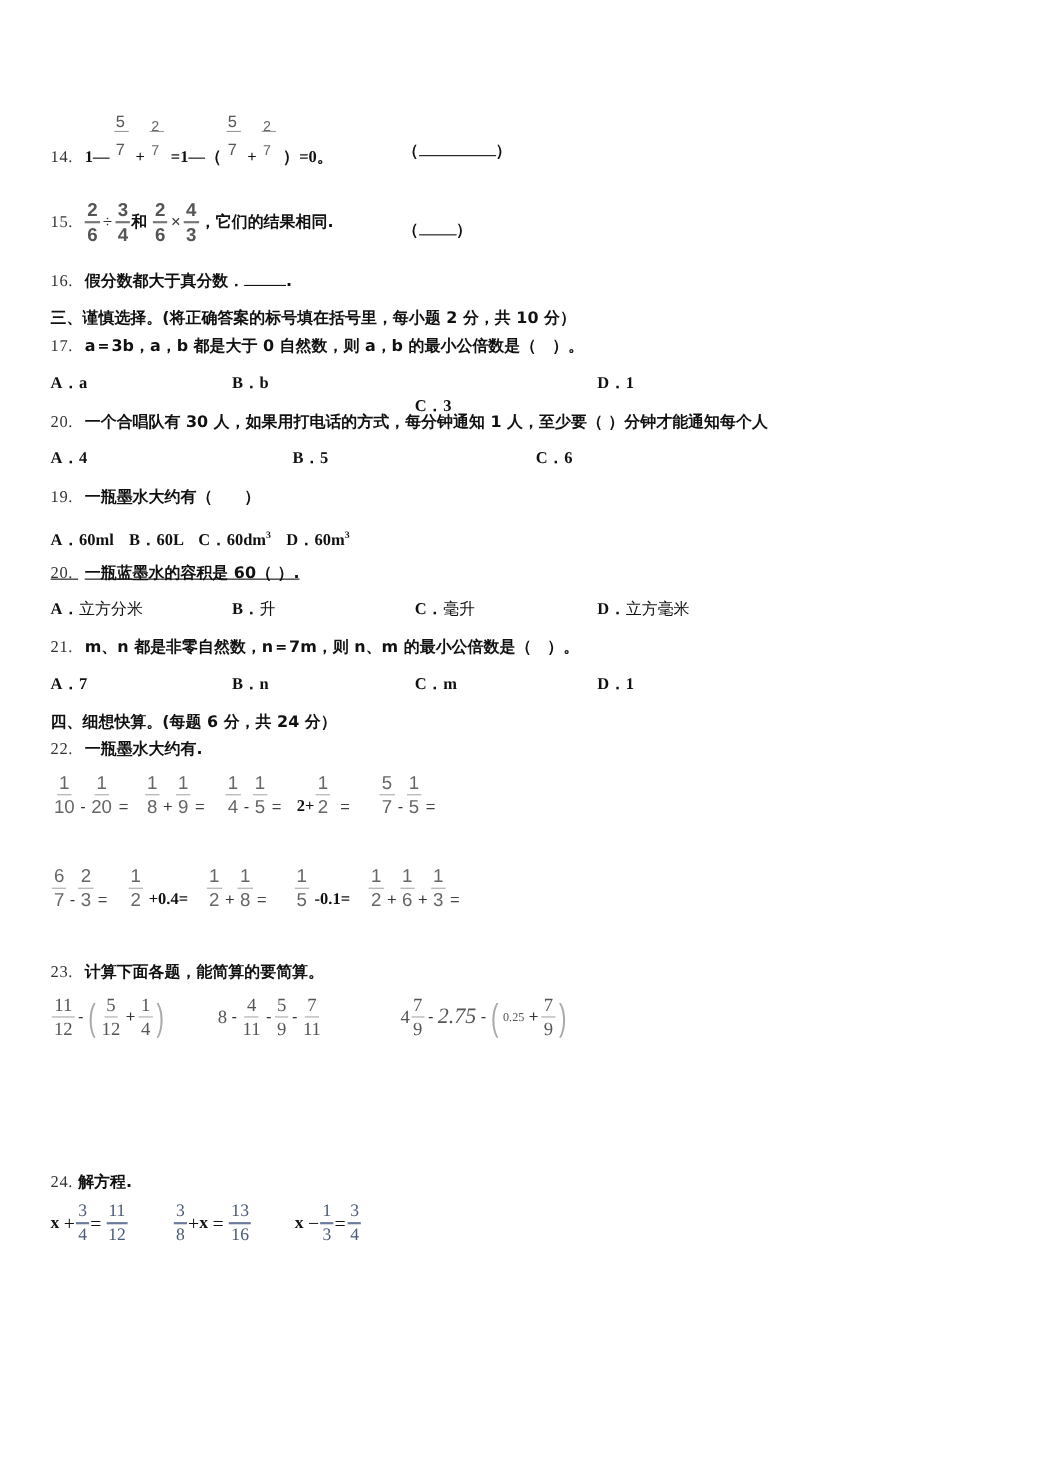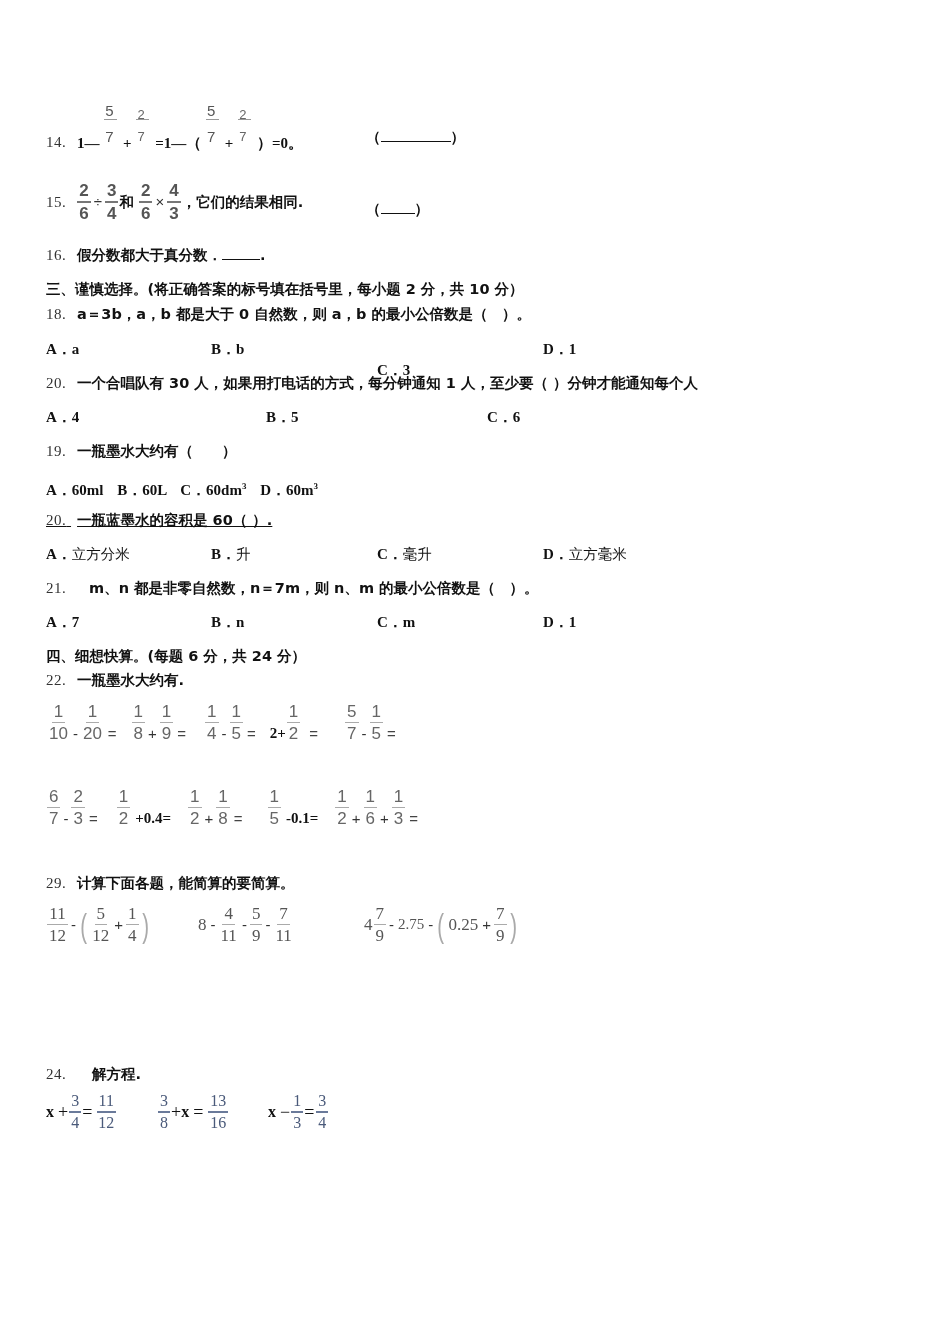--- a/index.html
+++ b/index.html
@@ -95,21 +95,21 @@
 <div class="abs line" style="left:46px; top:245px;">
   <span class="num">16.</span>
   <span class="cn" style="margin-left:6px;">假分数都大于真分数．</span><span class="blank" style="width:38px;"></span><span class="cn">.</span>
 </div>
 
 <div class="abs line" style="left:46px; top:279px;">
   <span class="cn">三、谨慎选择。(将正确答案的标号填在括号里，每小题 2 分，共 10 分）</span>
 </div>
 
 <div class="abs line" style="left:46px; top:304px;">
-  <span class="num">18.</span>
+  <span class="num">17.</span>
   <span class="cn" style="margin-left:6px;">a＝3b，a，b 都是大于 0 自然数，则 a，b 的最小公倍数是（　）。</span>
 </div>
 <div class="abs line opt" style="left:46px; top:339px;font-family:Liberation Serif, serif;"><span>A．</span><span>a</span></div>
 <div class="abs line opt" style="left:211px; top:339px;"><span>B．</span><span>b</span></div>
 <div class="abs line opt" style="left:377px; top:339px;margin-top:21px;"><span>C．</span><span>3</span></div>
 <div class="abs line opt" style="left:543px; top:339px;"><span>D．</span><span>1</span></div>
 
 <div class="abs line" style="left:46px; top:373px;">
   <span class="num">20.</span>
   <span class="cn" style="margin-left:6px;">一个合唱队有 30 人，如果用打电话的方式，每分钟通知 1 人，至少要（ ）分钟才能通知每个人</span>
@@ -133,21 +133,21 @@
   <span class="num">20.</span>
   <span class="cn" style="margin-left:6px;">一瓶蓝墨水的容积是 60（ ）.</span>
 </div>
 <div class="abs line opt" style="left:46px; top:544px;"><span>A．</span><span class="cnp">立方分米</span></div>
 <div class="abs line opt" style="left:211px; top:544px;"><span>B．</span><span class="cnp">升</span></div>
 <div class="abs line opt" style="left:377px; top:544px;text-align:right;"><span>C．</span><span class="cnp">毫升</span></div>
 <div class="abs line opt" style="left:543px; top:544px;"><span>D．</span><span class="cnp">立方毫米</span></div>
 
 <div class="abs line" style="left:46px; top:578px;">
   <span class="num">21.</span>
-  <span class="cn" style="margin-left:18px;">m、n 都是非零自然数，n＝7m，则 n、m 的最小公倍数是（　）。</span>
+  <span class="cn" style="margin-left:6px;">m、n 都是非零自然数，n＝7m，则 n、m 的最小公倍数是（　）。</span>
 </div>
 <div class="abs line opt" style="left:46px; top:612px;"><span>A．</span><span>7</span></div>
 <div class="abs line opt" style="left:211px; top:612px;"><span>B．</span><span>n</span></div>
 <div class="abs line opt" style="left:377px; top:612px;"><span>C．</span><span>m</span></div>
 <div class="abs line opt" style="left:543px; top:612px;"><span>D．</span><span>1</span></div>
 
 <div class="abs line" style="left:46px; top:646px;">
   <span class="cn">四、细想快算。(每题 6 分，共 24 分）</span>
 </div>
 
@@ -267,21 +267,21 @@
     <span class="op" style="margin-top:22px;">+</span>
     <span class="fr big">
         <span class="n">1</span>
         <span class="d">3</span>
       </span>
     <span class="eqs" style="margin-top:22px;">=</span>
   </span>
 </div>
 
 <div class="abs line" style="left:46px; top:873px;">
-  <span class="num">29.</span>
+  <span class="num">23.</span>
   <span class="cn" style="margin-left:6px;margin-top:46px;">计算下面各题，能简算的要简算。</span>
 </div>
 
 <div class="abs" style="left:46px; top:905px; display:flex; align-items:center;">
   <span class="fr serifg">
       <span class="n">11</span>
       <span class="d">12</span>
     </span>
   <span class="op">-</span>
   <span class="paren">(</span>
@@ -316,35 +316,35 @@
     </span>
 </div>
 
 <div class="abs" style="left:362px; top:905px; display:flex; align-items:center;">
   <span class="op" style="font-family:'Liberation Serif',serif; font-size:17px; color:#555; margin-right:0;">4</span>
   <span class="fr serifg">
       <span class="n">7</span>
       <span class="d">9</span>
     </span>
   <span class="op">-</span>
-  <span class="op" style="font-family:'Liberation Serif',serif; font-size:15px; color:#555;">2.75</span>
+  <span class="op" style="font-family:'Liberation Serif',serif; font-size:20px; color:#555;font-style:italic;">2.75</span>
   <span class="op">-</span>
   <span class="paren">(</span>
-  <span class="op" style="font-family:'Liberation Serif',serif; font-size:17px; color:#555;text-align:center;">0.25</span>
+  <span class="op" style="font-family:'Liberation Serif',serif; font-size:11px; color:#555;text-align:center;">0.25</span>
   <span class="op">+</span>
   <span class="fr serifg">
       <span class="n">7</span>
       <span class="d">9</span>
     </span>
   <span class="paren">)</span>
 </div>
 
 <div class="abs line" style="left:46px; top:1064px;">
   <span class="num">24.</span>
-  <span class="cn" style="margin-left:21px;">解方程.</span>
+  <span class="cn" style="margin-left:0;">解方程.</span>
 </div>
 
 <div class="abs" style="left:46px; top:1093px; display:flex; align-items:center;">
   <span class="varx">x</span>
   <span class="symb" style="margin-left:4px;">+</span>
   <span class="fr blue">
       <span class="n">3</span>
       <span class="d">4</span>
     </span>
   <span class="symb">=</span>

